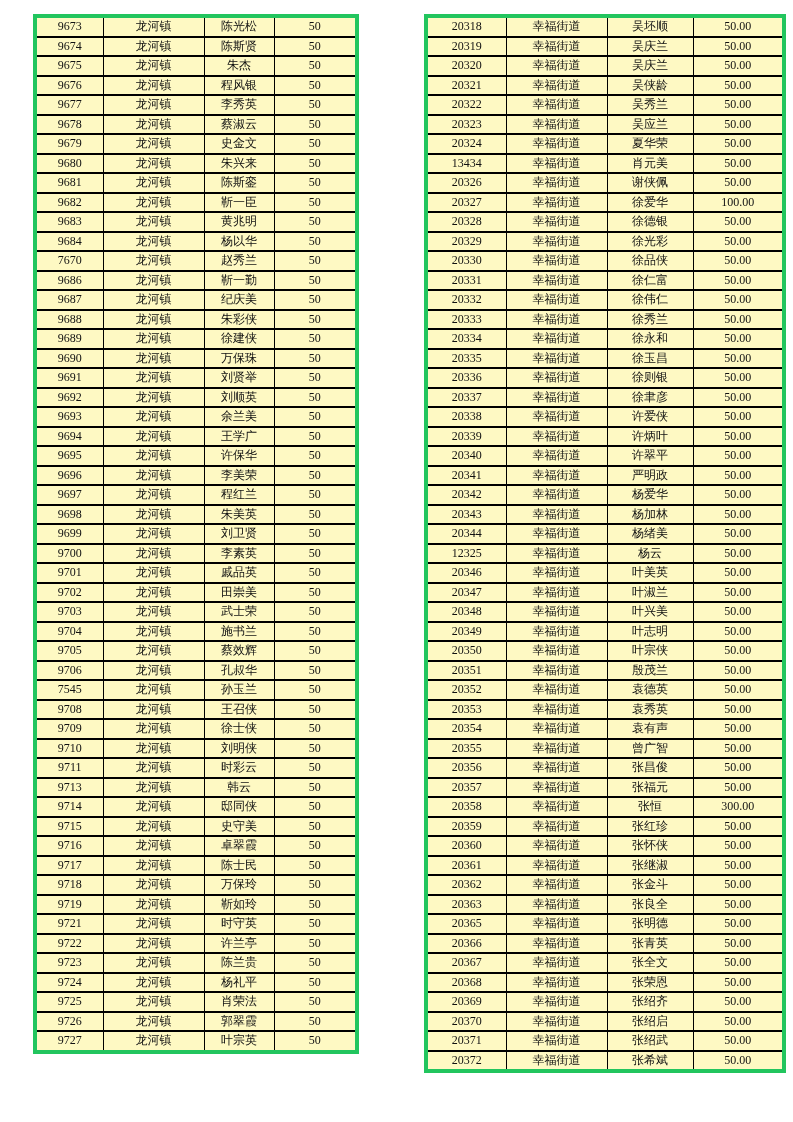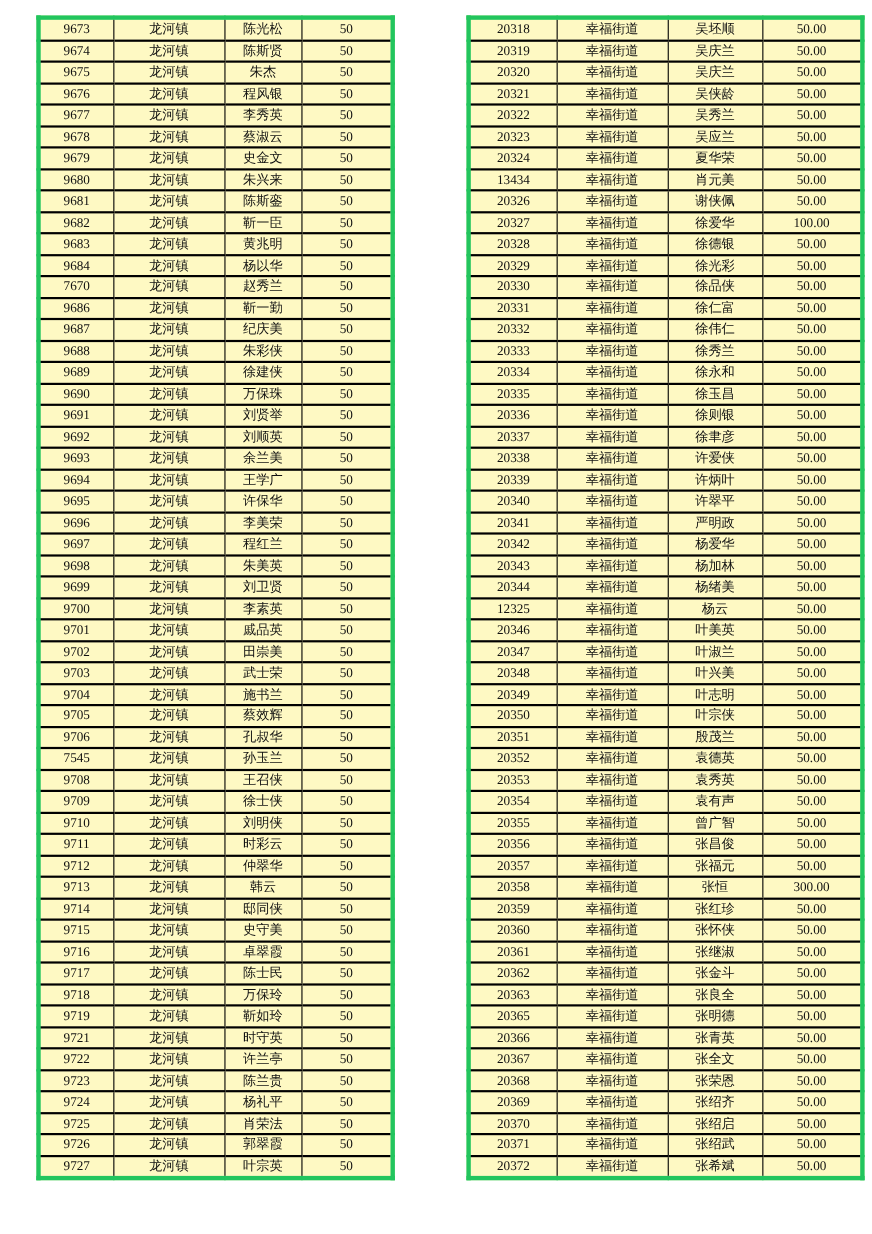--- a/index.html
+++ b/index.html
@@ -289,26 +289,20 @@
         <td>刘明侠</td>
         <td>50</td>
       </tr>
       <tr>
         <td>9711</td>
         <td>龙河镇</td>
         <td>时彩云</td>
         <td>50</td>
       </tr>
       <tr>
-        <td>9712</td>
-        <td>龙河镇</td>
-        <td>仲翠华</td>
-        <td>50</td>
-      </tr>
-      <tr>
         <td>9713</td>
         <td>龙河镇</td>
         <td>韩云</td>
         <td>50</td>
       </tr>
       <tr>
         <td>9714</td>
         <td>龙河镇</td>
         <td>邸同侠</td>
         <td>50</td>

